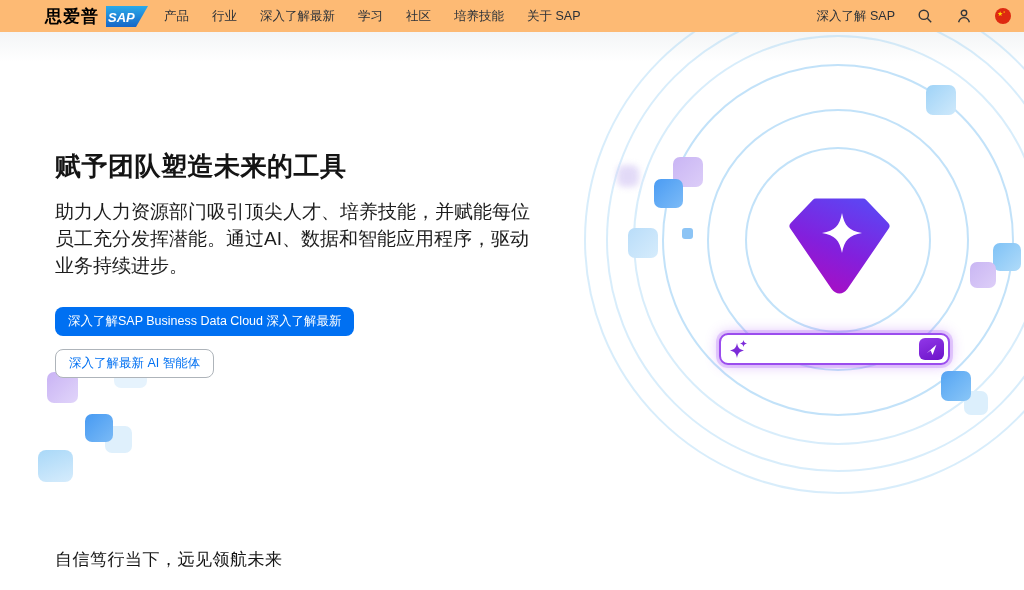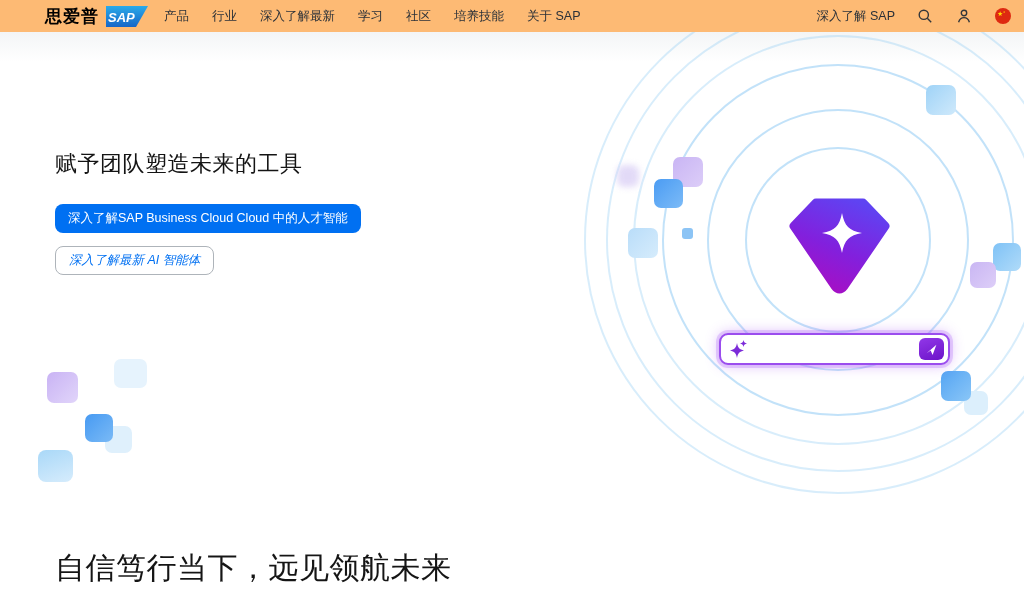--- a/index.html
+++ b/index.html
@@ -16,27 +16,27 @@
   .nav-link { font-size:12.5px; color:#2b3138; text-decoration:none; cursor:pointer; }
   .nav-right { margin-left:auto; display:flex; align-items:flex-end; gap:21px; }
   .explore-link { font-size:12.5px; color:#2b3138; text-decoration:none; cursor:pointer; }
   .util-icon { display:flex; align-items:center; justify-content:center; width:18px; height:18px; cursor:pointer; }
 
   
   .hero { position:relative; height:490px; overflow:hidden;
     background:linear-gradient(180deg,#f3f5f6 0px,#ffffff 30px); }
 
   .hero-content { position:absolute; left:55px; top:120px; width:500px; z-index:3; }
-  .hero-title { font-size:22px; line-height:1.1; font-weight:400; color:#141414; letter-spacing:0.5px; }
+  .hero-title { font-size:26px; line-height:1.1; font-weight:700; color:#141414; letter-spacing:0.5px; }
   .hero-desc { margin-top:17px; font-size:19px; line-height:1.43; color:#1d1d1d; width:482px; }
   .hero-ctas { margin-top:28px; display:flex; flex-direction:column; align-items:flex-start; gap:13px; }
   .btn-primary { background:#0070F2; color:#fff; border:none; border-radius:8px;
     font-size:12.5px; padding:6px 13px; cursor:pointer; font-family:inherit; }
   .btn-secondary { background:#fff; color:#0070F2; border:1px solid #aeb4ba; border-radius:8px;
-    font-size:12.5px; padding:5px 13px; cursor:pointer; font-family:inherit;font-style:italic; }
+    font-size:12.5px; padding:5px 13px; cursor:pointer; font-family:inherit; }
 
   
   .ring { position:absolute; border-radius:50%; border:2px solid rgba(133,198,244,.50); }
   .ring.faint { border-color:rgba(133,198,244,.32); }
 
   
   .sq { position:absolute; border-radius:7px; }
 
   
   .gem { position:absolute; left:789px; top:166px; width:101px; height:96px; }
@@ -47,21 +47,21 @@
     box-shadow:0 0 0 3px rgba(177,108,247,.28), 0 0 14px rgba(168,85,247,.45);
     display:flex; align-items:center; gap:6px; padding:0 4px 0 8px; z-index:4; }
   .prompt-input { flex:1; border:none; outline:none; height:100%; font-size:13px;
     font-family:inherit; background:transparent; min-width:0; }
   .send-btn { width:25px; height:22px; border:none; border-radius:6px; cursor:pointer;
     background:linear-gradient(160deg,#9137e8,#6d14c9);
     display:flex; align-items:center; justify-content:center; flex:0 0 auto; }
 
   
   .lower { padding:26px 0 0 55px; }
-  .section-heading { font-size:30px; font-weight:500; color:#151515; letter-spacing:0.5px; }
+  .section-heading { font-size:17px; font-weight:500; color:#151515; letter-spacing:0.5px; }
 </style>
 </head>
 <body>
 
 <header class="navbar">
   <div class="brand">
     <span class="brand-cn">思爱普</span>
     <svg class="sap-logo" width="42" height="21" viewBox="0 0 84 42">
       <defs>
         <linearGradient id="sapg" x1="0" y1="0" x2="0" y2="1">
@@ -156,22 +156,23 @@
     <input class="prompt-input" type="text" value="" style="">
     <button class="send-btn">
       <svg width="13" height="13" viewBox="0 0 24 24">
         <path d="M3 19 L21 3 L14 22 L10.5 13.8 Z" fill="#ffffff"></path>
       </svg>
     </button>
   </div>
 
   <div class="hero-content">
     <h1 class="hero-title">赋予团队塑造未来的工具</h1>
+    <p class="hero-desc">助力人力资源部门吸引顶尖人才、培养技能，并赋能每位员工充分发挥潜能。通过AI、数据和智能应用程序，驱动业务持续进步。</p>
     <div class="hero-ctas">
-      <button class="btn-primary">深入了解SAP Business Cloud Cloud 中的人才智能</button>
+      <button class="btn-primary">深入了解SAP Business Data Cloud 深入了解最新</button>
       <button class="btn-secondary">深入了解最新 AI 智能体</button>
     </div>
   </div>
 </section>
 
 <section class="lower">
   <h2 class="section-heading">自信笃行当下，远见领航未来</h2>
 </section>
 
 </body></html>

